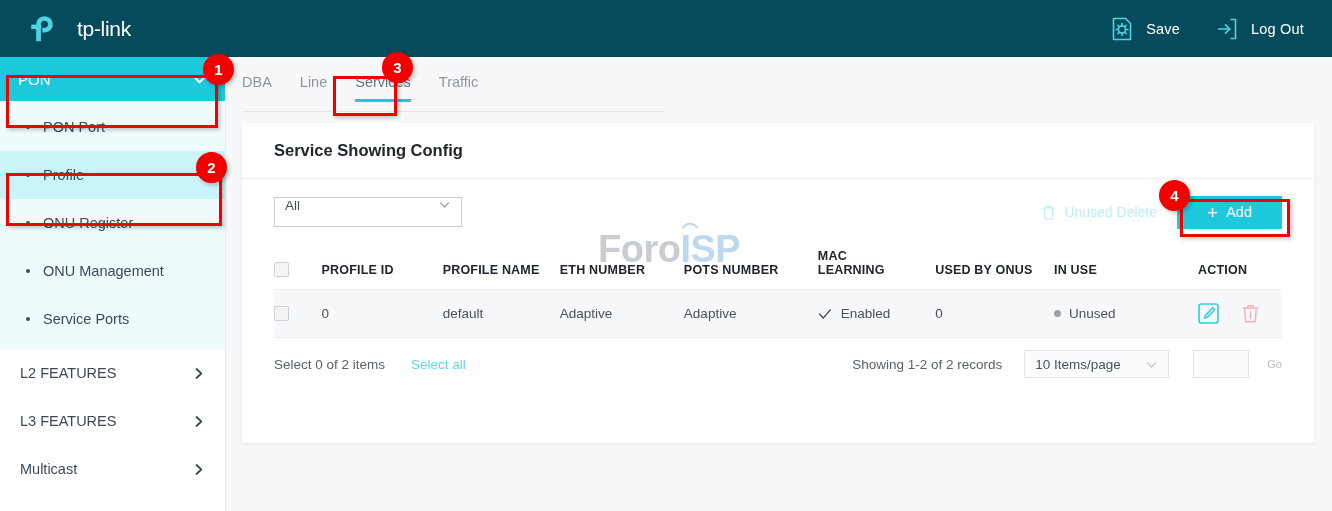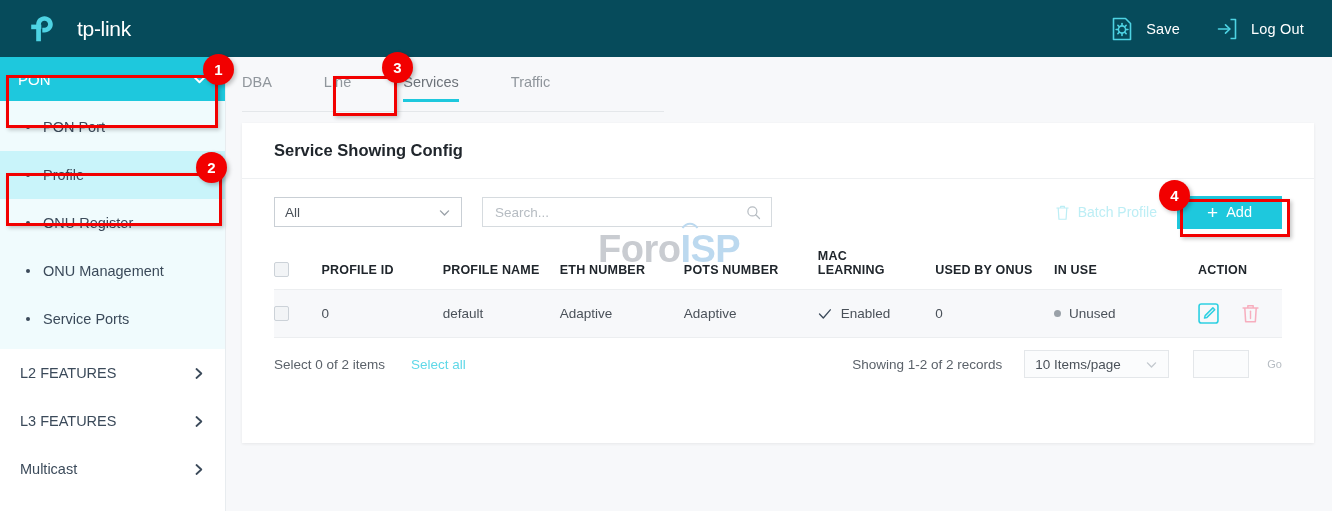--- a/index.html
+++ b/index.html
@@ -49,21 +49,21 @@
   .group-item {
     height: 48px; display: flex; align-items: center;
     padding: 0 20px 0 20px; font-size: 14.5px; color: #3b4a5a;
     background: #ffffff; cursor: pointer;
   }
   .group-item .chev-r { margin-left: auto; font-weight: bold; color:#3b4a5a; }
 
   
   .tabs {
     position: absolute; left: 242px; top: 74px; width: 422px; height: 38px;
-    display: flex; align-items: flex-start; border-bottom: 1px solid #e4e7ea; gap: 24px;
+    display: flex; align-items: flex-start; border-bottom: 1px solid #e4e7ea;
   }
   .tab {
     position: relative; font-size: 14.5px; color: #90969c;
     padding: 0 0 11px 0; margin-right: 28px; cursor: pointer;
   }
   .tab.active { color: #6d737a; }
   .tab.active::after {
     content: ""; position: absolute; left: 0; right: 0; bottom: -1px;
     height: 3px; background: #1ec8dd;
   }
@@ -76,21 +76,21 @@
   .card-title {
     height: 56px; display: flex; align-items: center; padding-left: 32px;
     font-size: 16.5px; font-weight: bold; color: #20262c;
     border-bottom: 1px solid #eef0f2;
   }
   .toolbar {
     height: 66px; display: flex; align-items: center; padding: 0 32px;
   }
   .select-box {
     width: 188px; height: 30px; border: 1px solid #c9cfd5; background: #fff;
-    display: flex; align-items: center; padding: 0 10px;
+    display: flex; align-items: flex-start; padding: 0 10px;
     font-size: 13.5px; color: #4a5159; cursor: pointer;
   }
   .select-box .chev { margin-left: auto; color: #9aa1a8; }
   .search-box {
     width: 290px; height: 30px; border: 1px solid #d6dbdf; background: #fff;
     display: flex; align-items: center; padding: 0 10px; margin-left: 20px;
   }
   .search-box input {
     border: none; outline: none; flex: 1; font-size: 13.5px; color: #4a5159;
     font-family: "Liberation Sans", sans-serif; background: transparent;
@@ -278,34 +278,27 @@
     <div class="card-title">Service Showing Config</div>
 
     <div class="toolbar">
       <div class="select-box">
         <span>All</span>
         <svg class="chev" width="13" height="13" viewBox="0 0 16 16">
           <path d="M3 6l5 5 5-5" fill="none" stroke="#9aa1a8" stroke-width="1.7" stroke-linecap="round" stroke-linejoin="round"></path>
         </svg>
       </div>
 
-      <div class="search-box">
-        <input type="text" placeholder="Search..." style="">
-        <svg width="15" height="15" viewBox="0 0 16 16">
-          <circle cx="6.8" cy="6.8" r="4.8" fill="none" stroke="#b6bcc2" stroke-width="1.3"></circle>
-          <line x1="10.4" y1="10.4" x2="14.4" y2="14.4" stroke="#b6bcc2" stroke-width="1.3" stroke-linecap="round"></line>
-        </svg>
-      </div>
 
       <div class="toolbar-right">
         <div class="batch-delete">
           <svg width="15" height="17" viewBox="0 0 16 18">
             <path d="M2 4.2h12M6 4.2V2.4h4v1.8M3.4 4.2l.8 12h7.6l.8-12" fill="none" stroke="#bdeef5" stroke-width="1.3" stroke-linecap="round" stroke-linejoin="round"></path>
           </svg>
-          <span>Batch Profile</span>
+          <span>Unused Delete</span>
         </div>
         <div class="add-btn">
           <span class="plus">+</span>
           <span>Add</span>
         </div>
       </div>
     </div>
 
     <table class="ptable">
       <thead>

